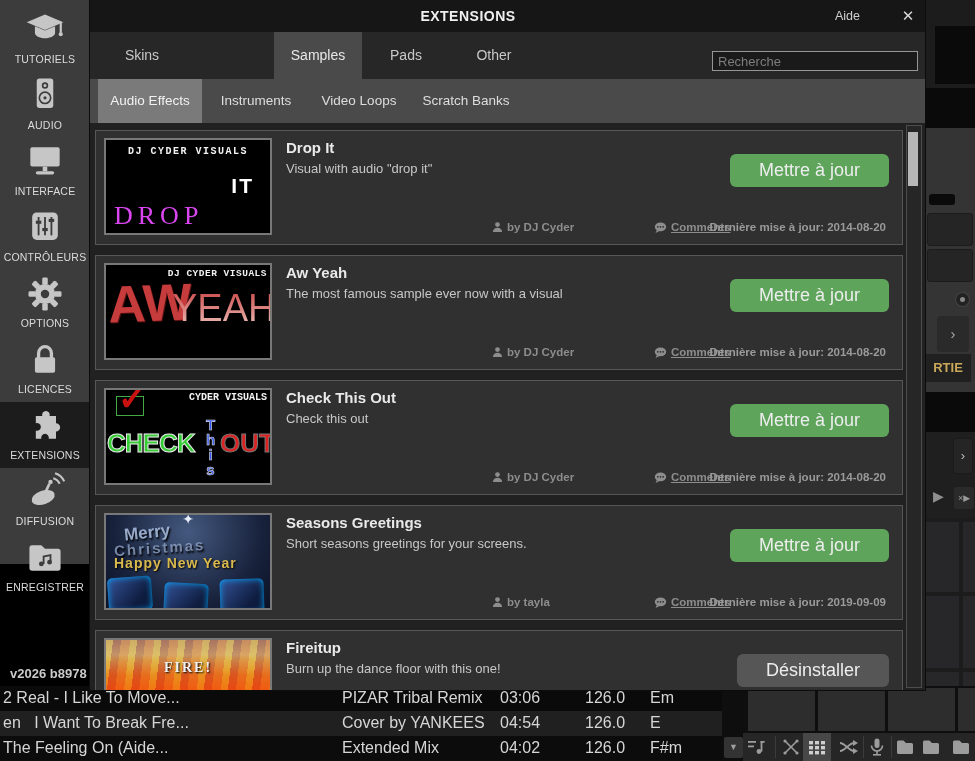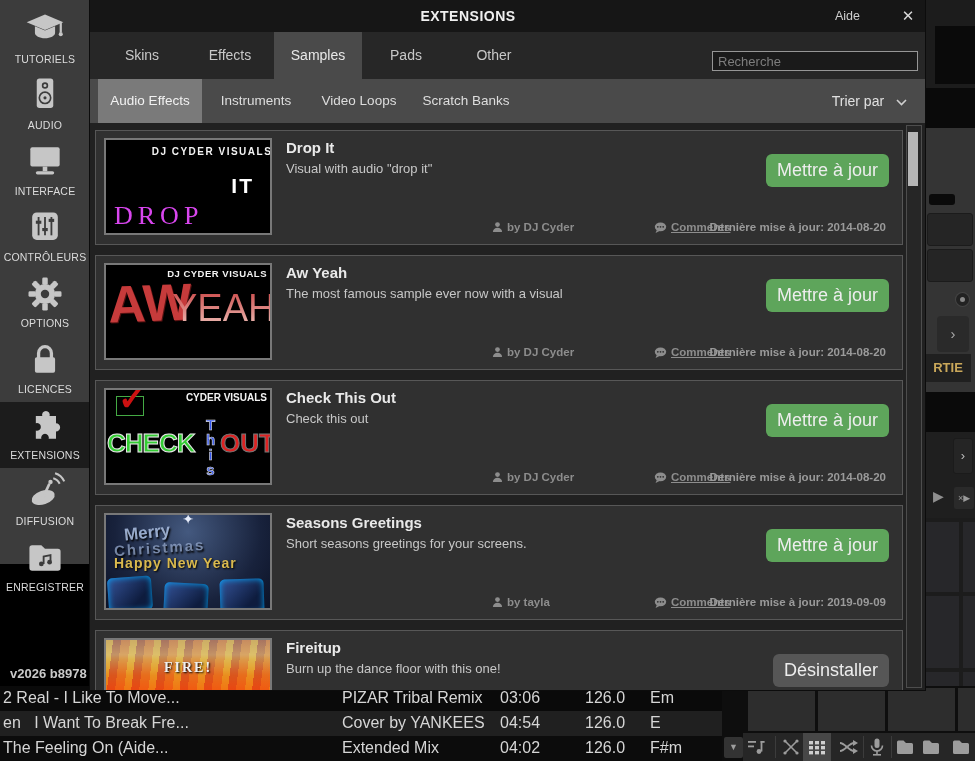--- a/index.html
+++ b/index.html
@@ -41,37 +41,37 @@
         color:#e0e0e0;cursor:pointer;}
   .sort svg{margin-left:8px;vertical-align:middle;}
 
   
   .list{position:absolute;left:0;top:123px;width:835px;height:567px;background:#212121;overflow:hidden;}
   .card{position:absolute;left:5px;width:806px;height:113px;background:#303030;border:1px solid #575757;}
   .thumb{position:absolute;left:8px;top:7px;width:164px;height:93px;border:2px solid #787878;
          background:#000;overflow:hidden;}
   .c-title{position:absolute;left:190px;top:8px;font-size:15px;font-weight:bold;color:#e9e9e9;}
   .c-desc{position:absolute;left:190px;top:30px;font-size:13px;color:#c7c7c7;}
-  .c-btn{position:absolute;right:13px;top:23px;height:33px;line-height:33px;padding:0 11px;
+  .c-btn{position:absolute;right:13px;top:23px;height:33px;line-height:33px;padding:0 29px;
          border-radius:6px;font-size:18px;color:#ededed;cursor:pointer;border:none;
          font-family:"Liberation Sans",sans-serif;}
   .c-btn.green{background:#5ea55b;}
   .c-btn.gray{background:#565656;}
   .meta{position:absolute;left:0;bottom:9px;width:100%;height:14px;font-size:11.5px;font-weight:bold;color:#8d8d8d;}
   .m-author{position:absolute;left:396px;top:0;}
   .m-author svg,.m-comments svg{vertical-align:-2px;margin-right:4px;}
   .m-comments{position:absolute;left:558px;top:0;text-decoration:underline;cursor:pointer;}
   .m-date{position:absolute;right:16px;top:0;color:#9a9a9a;}
 
   .scroll-track{position:absolute;left:816px;top:125px;width:14px;height:561px;background:#262626;
                 border:1px solid #4d4d4d;}
   .scroll-thumb{position:absolute;left:1px;top:6px;width:10px;height:54px;background:#b6b6b6;cursor:pointer;}
 
   
-  .t-brand{position:absolute;color:#f2f2f2;font-family:Liberation Sans, sans-serif;font-weight:bold;margin-left:24px;}
+  .t-brand{position:absolute;color:#f2f2f2;font-family:Liberation Mono, monospace;font-weight:bold;}
   .t1-brand{top:6px;left:0;width:100%;text-align:center;font-size:10px;letter-spacing:1.5px;}
   .t1-it{position:absolute;right:16px;top:34px;font-size:21px;font-weight:bold;color:#fff;letter-spacing:2px;}
   .t1-drop{position:absolute;left:8px;bottom:2px;font-size:26px;color:#d946ef;
            font-family:"Liberation Serif",serif;letter-spacing:5px;}
   .t2-brand{top:3px;right:3px;font-size:9.5px;letter-spacing:.5px;}
   .t2-aw{position:absolute;left:2px;top:8px;font-size:52px;font-weight:bold;color:#c63b3b;
          transform:rotate(-2deg);text-shadow:1px 1px 0 #511;}
   .t2-yeah{position:absolute;left:66px;top:22px;font-size:38px;color:#d97a72;
            background:linear-gradient(180deg,#c84040,#f0c8c0);-webkit-background-clip:text;
            background-clip:text;-webkit-text-fill-color:transparent;}
@@ -260,38 +260,31 @@
 <div class="dialog">
 
   <div class="titlebar">
     <span class="dlg-title">EXTENSIONS</span>
     <span class="aide">Aide</span>
     <span class="close-x">✕</span>
   </div>
 
   <div class="tabsrow">
     <div class="tab" style="left:8px">Skins</div>
-    <div class="tab" style="left:96px">Effects</div>
     <div class="tab sel" style="left:184px">Samples</div>
     <div class="tab" style="left:272px">Pads</div>
     <div class="tab" style="left:360px">Other</div>
     <input class="search" type="text" placeholder="Recherche" style="">
   </div>
 
   <div class="subtabsrow">
     <div class="subtab" style="left:112px;width:108px">Instruments</div>
     <div class="subtab sel" style="left:8px;width:104px">Audio Effects</div>
     <div class="subtab" style="left:220px;width:98px">Video Loops</div>
     <div class="subtab" style="left:318px;width:116px">Scratch Banks</div>
-    <div class="sort">
-      <span>Trier par</span>
-      <svg width="11" height="7" viewBox="0 0 11 7">
-        <polyline points="1,1 5.5,5.5 10,1" fill="none" stroke="#cfcfcf" stroke-width="1.6"></polyline>
-      </svg>
-    </div>
   </div>
 
   <div class="list">
 
     <div class="card" style="top:7px">
       <div class="thumb">
         <div class="t-brand t1-brand">DJ CYDER VISUALS</div>
         <div class="t1-it">IT</div>
         <div class="t1-drop">DROP</div>
       </div>

